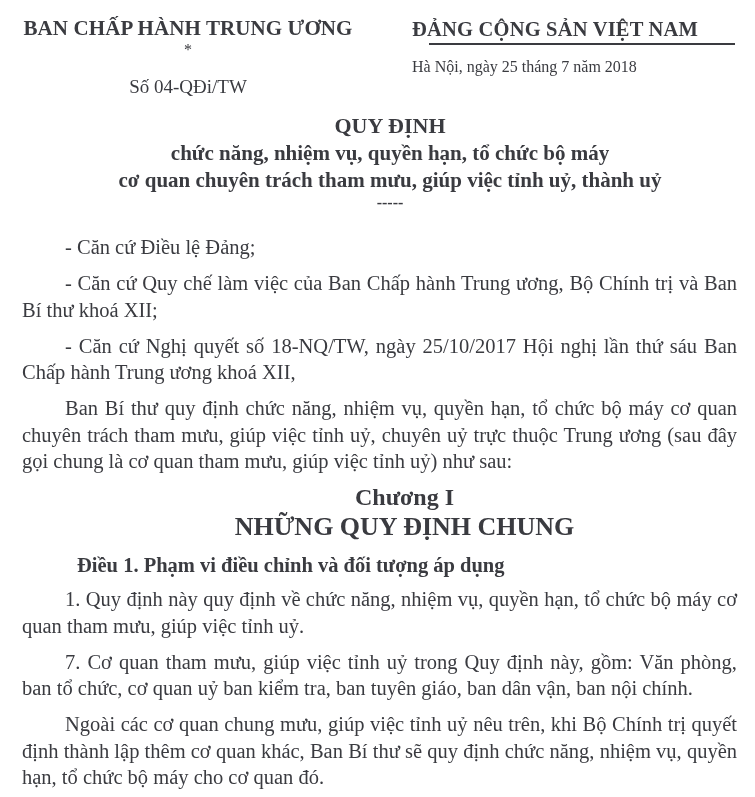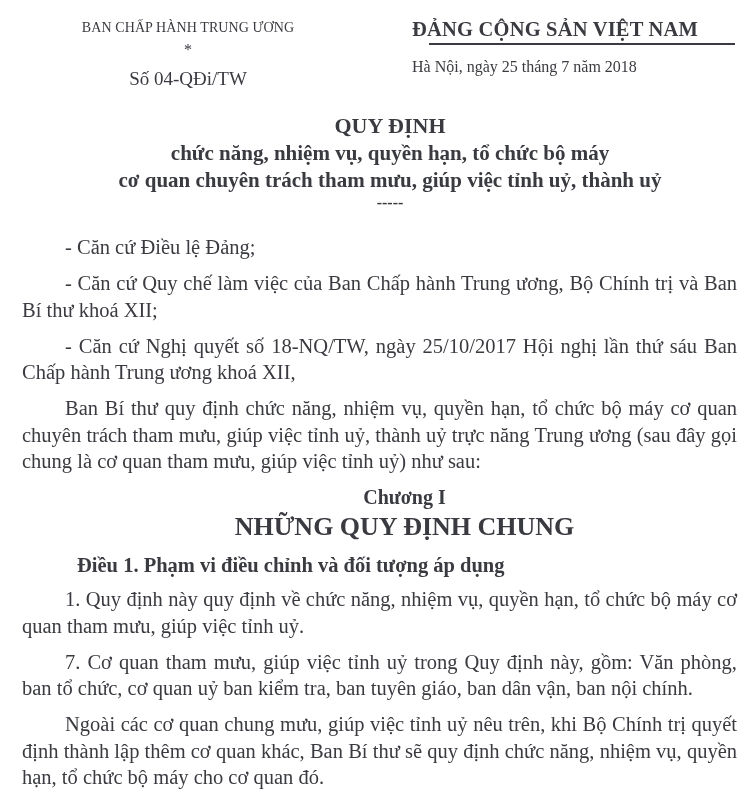--- a/index.html
+++ b/index.html
@@ -5,38 +5,38 @@
     html, body { margin: 0; padding: 0; background: #ffffff; }
     body {
       width: 755px; height: 797px; overflow: hidden; position: relative;
       font-family: "Liberation Serif", "DejaVu Serif", serif;
       color: #3a3b40;
     }
     .page { position: absolute; left: 0; top: 0; width: 755px; height: 797px; }
     .header-left {
       position: absolute; left: 18px; top: 16px; width: 340px; text-align: center;
     }
-    .org-name { font-weight: normal; font-size: 14px; letter-spacing: 0.1px; line-height: 24px; }
+    .org-name { font-weight: bold; font-size: 21px; letter-spacing: 0.1px; line-height: 24px; }
     .star { font-size: 16px; line-height: 14px; margin-top: 3px; }
-    .doc-number { font-size: 19px; line-height: 24px; margin-top: 10px; }
+    .doc-number { font-size: 19px; line-height: 24px; margin-top: 18px; }
     .header-right {
       position: absolute; left: 412px; top: 16px; width: 340px; text-align: left;
     }
     .party-name { font-weight: bold; font-size: 20.5px; line-height: 26px; letter-spacing: 0.2px; }
     .party-rule { width: 306px; height: 1.5px; background: #3a3b40; margin: 1px auto 0 auto; }
     .place-date { font-size: 16px; line-height: 24px; margin-top: 10px; }
 
     .title-block { position: absolute; left: 0; top: 112px; width: 780px; text-align: center; }
     .title { font-weight: bold; font-size: 22px; line-height: 28px; }
     .subtitle { font-weight: bold; font-size: 21px; line-height: 27px; }
     .dashes { font-weight: bold; font-size: 16px; line-height: 14px; margin-top: 2px; }
 
     .body-text { position: absolute; left: 22px; top: 234px; width: 715px; font-size: 20.5px; line-height: 26.5px; }
     .para { text-align: justify; text-indent: 43px; margin: 0 0 9.5px 0; }
-    .chapter { text-align: center; font-weight: bold; font-size: 20px; line-height: 26px; margin: 8px 0 0 0; padding-left: 50px; }
+    .chapter { text-align: center; font-weight: bold; font-size: 24px; line-height: 26px; margin: 8px 0 0 0; padding-left: 50px; }
     .chapter-title { text-align: center; font-weight: bold; font-size: 26px; line-height: 26px; margin: 4px 0 12px 0; padding-left: 50px; }
     .article { font-weight: bold; font-size: 20.5px; line-height: 26px; margin: 0 0 8px 0; text-indent: 55px; }
   </style>
 </head>
 <body>
 
 <div class="page">
 
   <div class="header-left">
     <div class="org-name">BAN CHẤP HÀNH TRUNG ƯƠNG</div>
@@ -54,21 +54,21 @@
     <div class="title">QUY ĐỊNH</div>
     <div class="subtitle">chức năng, nhiệm vụ, quyền hạn, tổ chức bộ máy</div>
     <div class="subtitle">cơ quan chuyên trách tham mưu, giúp việc tỉnh uỷ, thành uỷ</div>
     <div class="dashes">-----</div>
   </div>
 
   <div class="body-text">
     <p class="para">- Căn cứ Điều lệ Đảng;</p>
     <p class="para">- Căn cứ Quy chế làm việc của Ban Chấp hành Trung ương, Bộ Chính trị và Ban Bí thư khoá XII;</p>
     <p class="para">- Căn cứ Nghị quyết số 18-NQ/TW, ngày 25/10/2017 Hội nghị lần thứ sáu Ban Chấp hành Trung ương khoá XII,</p>
-    <p class="para">Ban Bí thư quy định chức năng, nhiệm vụ, quyền hạn, tổ chức bộ máy cơ quan chuyên trách tham mưu, giúp việc tỉnh uỷ, thành uỷ trực năng Trung ương (sau đây gọi chung là cơ quan tham mưu, giúp việc tỉnh uỷ) như sau:</p>
+    <p class="para">Ban Bí thư quy định chức năng, nhiệm vụ, quyền hạn, tổ chức bộ máy cơ quan chuyên trách tham mưu, giúp việc tỉnh uỷ, chuyên uỷ trực thuộc Trung ương (sau đây gọi chung là cơ quan tham mưu, giúp việc tỉnh uỷ) như sau:</p>
 
     <div class="chapter">Chương I</div>
     <div class="chapter-title">NHỮNG QUY ĐỊNH CHUNG</div>
 
     <div class="article">Điều 1. Phạm vi điều chỉnh và đối tượng áp dụng</div>
     <p class="para">1. Quy định này quy định về chức năng, nhiệm vụ, quyền hạn, tổ chức bộ máy cơ quan tham mưu, giúp việc tỉnh uỷ.</p>
     <p class="para">7. Cơ quan tham mưu, giúp việc tỉnh uỷ trong Quy định này, gồm: Văn phòng, ban tổ chức, cơ quan uỷ ban kiểm tra, ban tuyên giáo, ban dân vận, ban nội chính.</p>
     <p class="para">Ngoài các cơ quan chung mưu, giúp việc tỉnh uỷ nêu trên, khi Bộ Chính trị quyết định thành lập thêm cơ quan khác, Ban Bí thư sẽ quy định chức năng, nhiệm vụ, quyền hạn, tổ chức bộ máy cho cơ quan đó.</p>
   </div>
 

